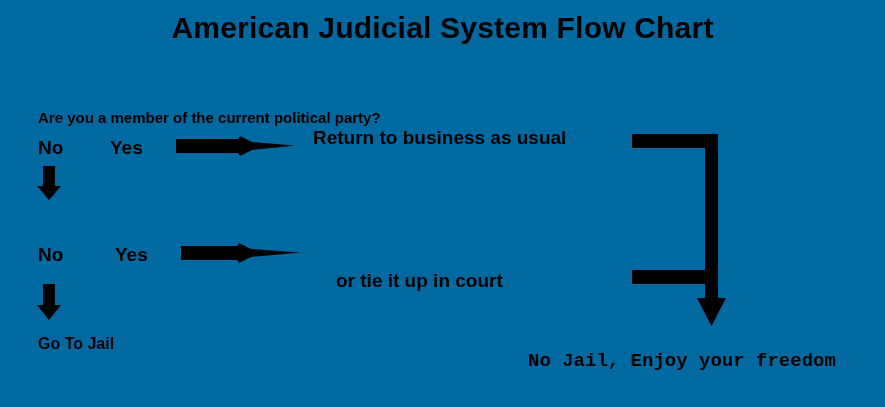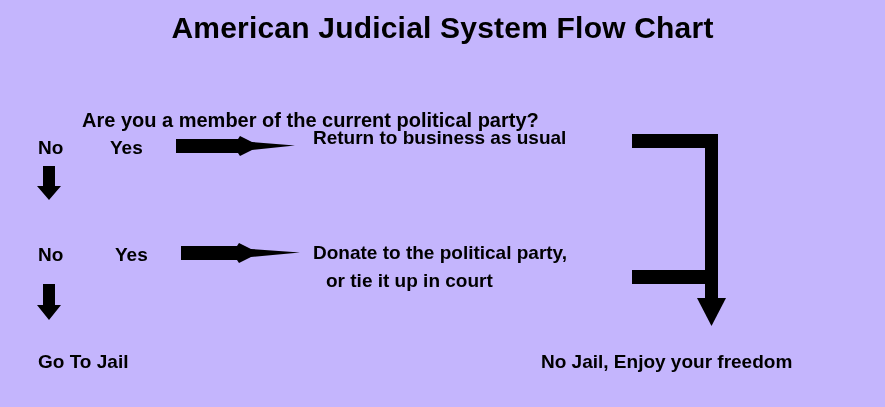--- a/index.html
+++ b/index.html
@@ -8,21 +8,21 @@
     padding: 0;
     background: #ffffff;
   }
   body {
     font-family: "Liberation Sans", sans-serif;
   }
   #canvas {
     position: relative;
     width: 885px;
     height: 407px;
-    background: #c4b5fd;
+    background: #0369a1;
     overflow: hidden;
   }
   .txt {
     position: absolute;
     color: #000000;
     font-weight: bold;
     white-space: nowrap;
     line-height: 1;
     font-family: "Liberation Sans", sans-serif;
   }
@@ -30,22 +30,21 @@
     left: 0;
     top: 13px;
     width: 885px;
     text-align: center;
     font-size: 30px;
     letter-spacing: 0.2px;
   }
   #q1 {
     left: 38px;
     top: 110px;
-    font-size: 20px;
-    margin-left: 44px;
+    font-size: 15px;
   }
   #q1-no {
     left: 38px;
     top: 138px;
     font-size: 19px;
   }
   #q1-yes {
     left: 110px;
     top: 138px;
     font-size: 19px;
@@ -69,33 +68,34 @@
     left: 115px;
     top: 245px;
     font-size: 19px;
   }
   #q2-out1 {
     left: 313px;
     top: 243px;
     font-size: 19px;
   }
   #q2-out2 {
-    left: 326px;
+    left: 336px;
     top: 271px;
     font-size: 19px;
   }
   #end-left {
     left: 38px;
+    top: 336px;
+    font-size: 16px;
+  }
+  #end-right {
+    left: 528px;
     top: 352px;
     font-size: 19px;
-  }
-  #end-right {
-    left: 541px;
-    top: 352px;
-    font-size: 19px;
+    font-family: Liberation Mono, monospace;
   }
   .shape {
     position: absolute;
   }
   #arrow-yes-1 {
     left: 172px;
     top: 130px;
     width: 128px;
     height: 32px;
   }
@@ -149,21 +149,20 @@
 
 
   <div class="txt" id="q2-no">No</div>
 
   <div class="txt" id="q2-yes">Yes</div>
 
   <svg class="shape" id="arrow-yes-2" viewBox="0 0 128 32" preserveAspectRatio="none">
     <path d="M 4 9 L 60 9 L 62 6 L 74 12 L 123 15.5 L 74 20 L 62 26 L 60 23 L 4 23 Z" fill="#000000"></path>
   </svg>
 
-  <div class="txt" id="q2-out1">Donate to the political party,</div>
 
   <div class="txt" id="q2-out2">or tie it up in court</div>
 
   <svg class="shape" id="arrow-down-2" viewBox="0 0 36 40" preserveAspectRatio="none">
     <path d="M 11 0 L 23 0 L 23 21 L 29 21 L 17 36 L 5 21 L 11 21 Z" fill="#000000"></path>
   </svg>
 
   <svg class="shape" id="bracket-right" viewBox="0 0 100 200" preserveAspectRatio="none">
     <path d="M 4 4 L 90 4 L 90 170 L 77 170 L 77 154 L 4 154 L 4 140 L 90 140 L 90 18 L 4 18 Z" fill="#000000"></path>
     <rect x="77" y="4" width="13" height="172" fill="#000000"></rect>

